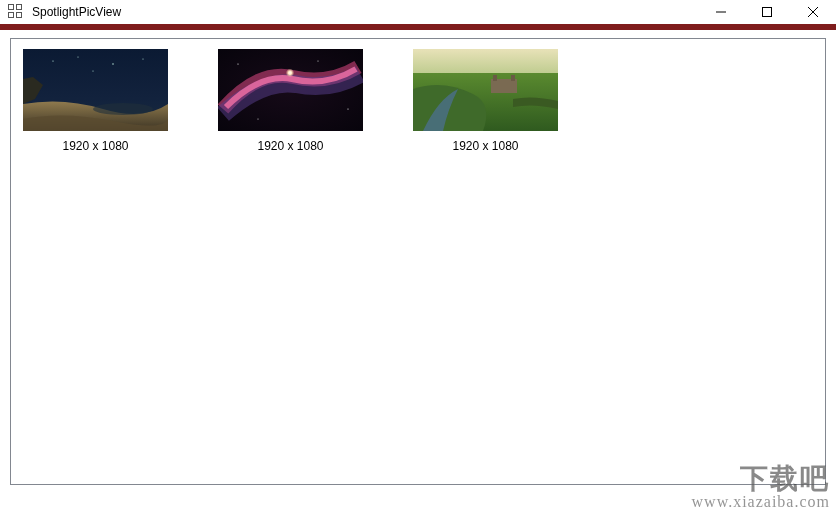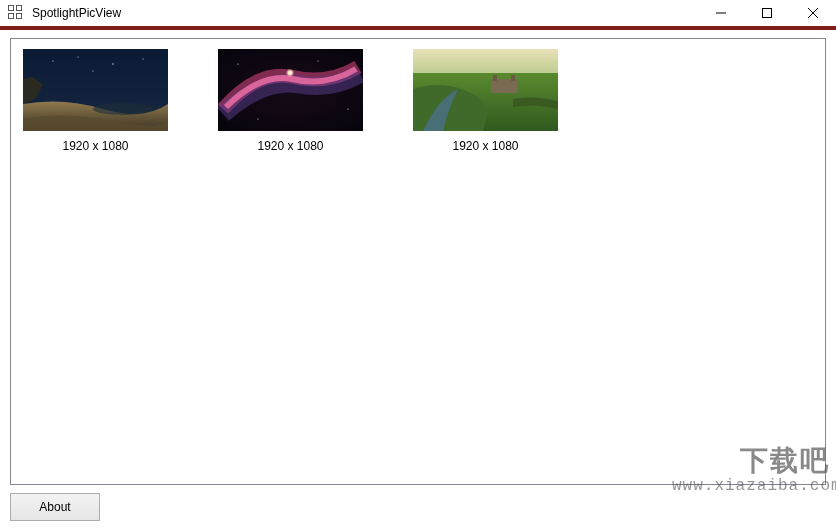--- a/index.html
+++ b/index.html
@@ -12,21 +12,21 @@
     height: 529px;
     overflow: hidden;
     position: relative;
   }
 
   
   .titlebar {
     height: 30px;
     display: flex;
     align-items: center;
-    border-bottom: 4px solid #7f1d1d;
+    border-bottom: 6px solid #7f1d1d;
     background: #fff;
   }
   .titlebar .app-icon {
     width: 16px; height: 16px;
     margin: 0 6px 0 8px;
     display: grid;
     grid-template-columns: repeat(2, 6px);
     grid-template-rows: repeat(2, 6px);
     gap: 2px;
   }
@@ -112,28 +112,28 @@
   .button-row .spacer { flex: 1; }
   .btn.right {
     min-width: 110px;
     margin-right: -4px;
   }
 
   
   .watermark {
     position: absolute;
     right: 0;
-    bottom: 16px;
+    bottom: 0;
     width: 170px;
     height: 68px;
     pointer-events: none;
     color: rgba(50,50,50,0.55);
     text-align: right;
     padding: 4px 6px;
-    font-family: Liberation Mono, monospace;
+    font-family: Liberation Serif, serif;
   }
   .watermark .big {
     font-size: 28px;
     font-weight: 700;
     letter-spacing: 2px;
     line-height: 1;
     color: rgba(40,40,40,0.55);
     text-shadow: 0 1px 0 rgba(255,255,255,0.4);
   }
   .watermark .small {
@@ -260,21 +260,20 @@
             <path d="M100 50 Q120 46 145 52 L145 60 Q120 54 100 58 Z" fill="#3a5a22"></path>
           </svg>
         </div>
         <div class="thumb-caption">1920 x 1080</div>
       </div>
 
     </div>
   </div>
 
   <div class="button-row">
-    <button class="btn">About</button>
     <div class="spacer"></div>
   </div>
 
 </div>
 
 <div class="watermark">
   <div class="big">下载吧</div>
   <div class="small">www.xiazaiba.com</div>
 </div>
 

